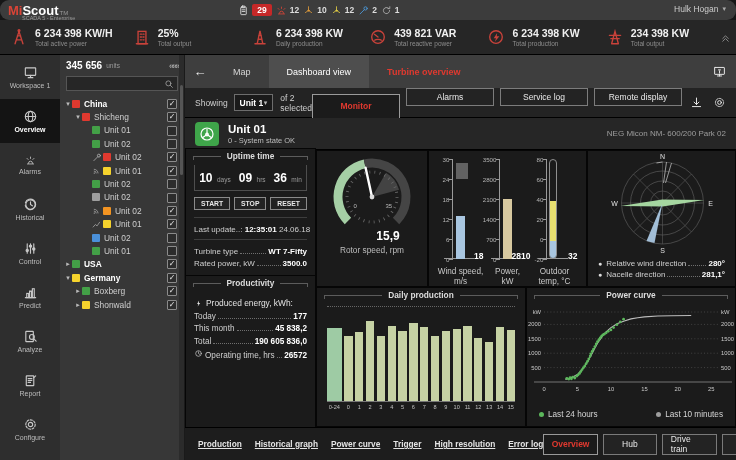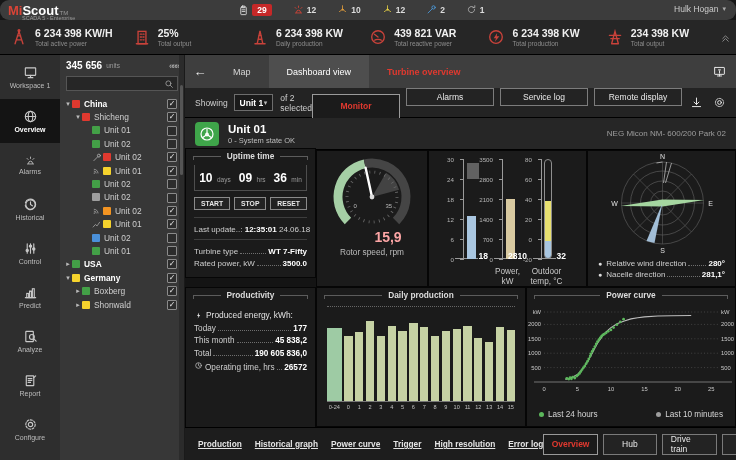--- a/index.html
+++ b/index.html
@@ -7,21 +7,21 @@
   body { font-family:"Liberation Sans","DejaVu Sans",sans-serif; color:#ddd; }
   .app { position:relative; width:736px; height:460px; background:#161616; overflow:hidden; }
 
   
   .topbar { position:absolute; left:0; top:0; width:736px; height:20px; background:#3c3c3c; display:flex; align-items:center;border-radius:9px; }
   .logo { display:flex; align-items:baseline; margin-left:8px; }
   .logo .mi { color:#d94437; font-weight:bold; font-size:13px; }
   .logo .scout { color:#fff; font-weight:bold; font-size:13px; }
   .logo .tm { color:#999; font-size:6px; margin-left:1px; }
   .logo-sub { color:#9a9a9a; font-size:5.5px; margin-left:-52px; margin-top:14px; position:absolute; left:74px; top:1px; }
-  .counters { display:flex; align-items:flex-start; gap:21px; margin-left:170px; }
+  .counters { display:flex; align-items:center; gap:4px; margin-left:170px; }
   .counter { display:flex; align-items:center; gap:3px; font-size:8.5px; font-weight:bold; color:#ddd; }
   .badge { background:#c62828; color:#fff; border-radius:2px; padding:1px 5px; font-size:8.5px; font-weight:bold; }
   .user { position:absolute; right:10px; top:4px; font-size:8.5px; color:#ccc; display:flex; gap:4px; align-items:center; }
 
   .kpibar { position:absolute; left:0; top:20px; width:736px; height:35px; background:#262626; display:flex; align-items:center; border-bottom:1px solid #000; }
   .kpi { display:flex; align-items:center; gap:7px; padding:0 10px; height:100%; flex:1; }
   .kpi .ic { color:#c9423a; flex:0 0 auto; }
   .kpi .val { font-size:10.5px; font-weight:bold; color:#f0f0f0; white-space:nowrap; }
   .kpi .lab { font-size:6.5px; color:#8d8d8d; margin-top:1px; white-space:nowrap; }
   .kpi-collapse { width:22px; color:#9a9a9a; display:flex; align-items:center; justify-content:center; }
@@ -95,25 +95,25 @@
   .ubtn { border:1px solid #8a8a8a; color:#e8e8e8; font-size:6.8px; font-weight:bold; padding:2px 6px; background:#222; cursor:pointer; }
   .hr { border-top:1px solid #3d3d3d; margin:7px 8px; }
   .kvrow { display:flex; align-items:baseline; font-size:8px; color:#cfcfcf; margin:3px 8px 0; white-space:nowrap; }
   .kvrow .leader { flex:1; border-bottom:1px dotted #6f6f6f; margin:0 2px 2px; min-width:4px; }
   .kvrow b { color:#fff; }
   .lu-row { font-size:8px; color:#cfcfcf; margin:0 8px; white-space:nowrap; }
   .lu-row b { color:#fff; }
 
   
   .rotor { display:flex; flex-direction:column; align-items:center; }
-  .rotor .val { font-size:14px; font-weight:bold; color:#fca5a5; margin-top:-4px;margin-left:32px; }
+  .rotor .val { font-size:12px; font-weight:bold; color:#ffffff; margin-top:-4px;margin-left:32px; }
   .rotor .lab { font-size:8.3px; color:#bdbdbd; margin-top:2px; }
 
   
-  .vgwrap { display:flex; justify-content:space-around; padding:8px 20px 0; }
+  .vgwrap { display:flex; justify-content:space-around; padding:8px 8px 0; }
   .vg { width:46px; position:relative; height:122px; }
   .vg .scale { position:absolute; left:14px; top:0; bottom:22px; width:1px; background:#9a9a9a; }
   .vg .tick { position:absolute; font-size:6.2px; color:#b5b5b5; right:34px; transform:translateY(-50%); text-align:right; width:18px; }
   .vg .tickmark { position:absolute; left:11px; width:4px; height:1px; background:#9a9a9a; }
   .vg .bar { position:absolute; left:18px; width:9px; bottom:22px; }
   .vg .thermo { position:absolute; left:17px; width:8px; top:0; bottom:22px; border:1px solid #8f8f8f; border-radius:4px; overflow:hidden; }
   .vg .marker { position:absolute; left:18px; width:12px; background:#6f6f6f; opacity:.85; }
   .vg .vval { position:absolute; right:0; bottom:20px; font-size:8.5px; font-weight:bold; color:#fff; }
   .vg .vlab { position:absolute; left:-12px; right:-12px; bottom:-6px; text-align:center; font-size:8.2px; color:#c9c9c9; line-height:1.25; }
   .vg .base { position:absolute; left:6px; right:10px; bottom:22px; height:1px; background:#9a9a9a; }
@@ -673,20 +673,24 @@
             <span class="tickmark" style="top: 60px;"></span>
             <span class="tick" style="top: 80px; right: 34px;">6</span>
             <span class="tickmark" style="top: 80px;"></span>
             <span class="tick" style="top: 100px; right: 34px;">0</span>
             <span class="tickmark" style="top: 100px;"></span>
             <div class="scale"></div>
             <div class="base"></div>
             <div class="bar" style="height: 43px; background: rgb(169, 198, 224);"></div>
             <div class="marker" style="top: 4px; height: 16px;"></div>
             <div class="vval">18</div>
+            <div class="vlab">
+              <div>Wind speed,</div>
+              <div>m/s</div>
+            </div>
           </div>
           <div class="vg">
             <span class="tick" style="top: 0px; right: 34px;">3500</span>
             <span class="tickmark" style="top: 0px;"></span>
             <span class="tick" style="top: 20px; right: 34px;">2800</span>
             <span class="tickmark" style="top: 20px;"></span>
             <span class="tick" style="top: 40px; right: 34px;">2100</span>
             <span class="tickmark" style="top: 40px;"></span>
             <span class="tick" style="top: 60px; right: 34px;">1400</span>
             <span class="tickmark" style="top: 60px;"></span>
@@ -765,21 +769,21 @@
           </div>
           <div class="rrow">
             <span class="dot">●</span>
             <span>Nacelle direction</span>
             <span class="leader"></span>
             <b>281,1°</b>
           </div>
         </div>
     </div>
 
-    <div class="panel" style="left:0;top:232px;width:131px;height:172px;">
+    <div class="panel" style="left:0;top:220px;width:131px;height:172px;">
       <div class="ph">
           <span class="ph-line l"></span>
           <span class="ph-t">Productivity</span>
           <span class="ph-line r"></span>
         </div>
       <div class="phead">
         <span id="bolt-ic">
             <svg width="9" height="9" viewBox="0 0 16 16" fill="none" stroke="currentColor" stroke-width="1.2" stroke-linecap="round">
               <path d="M9 2.5L5.5 9h2.3L6.5 13.5L11 7H8.6z" fill="currentColor" stroke="none"></path>
             </svg>

